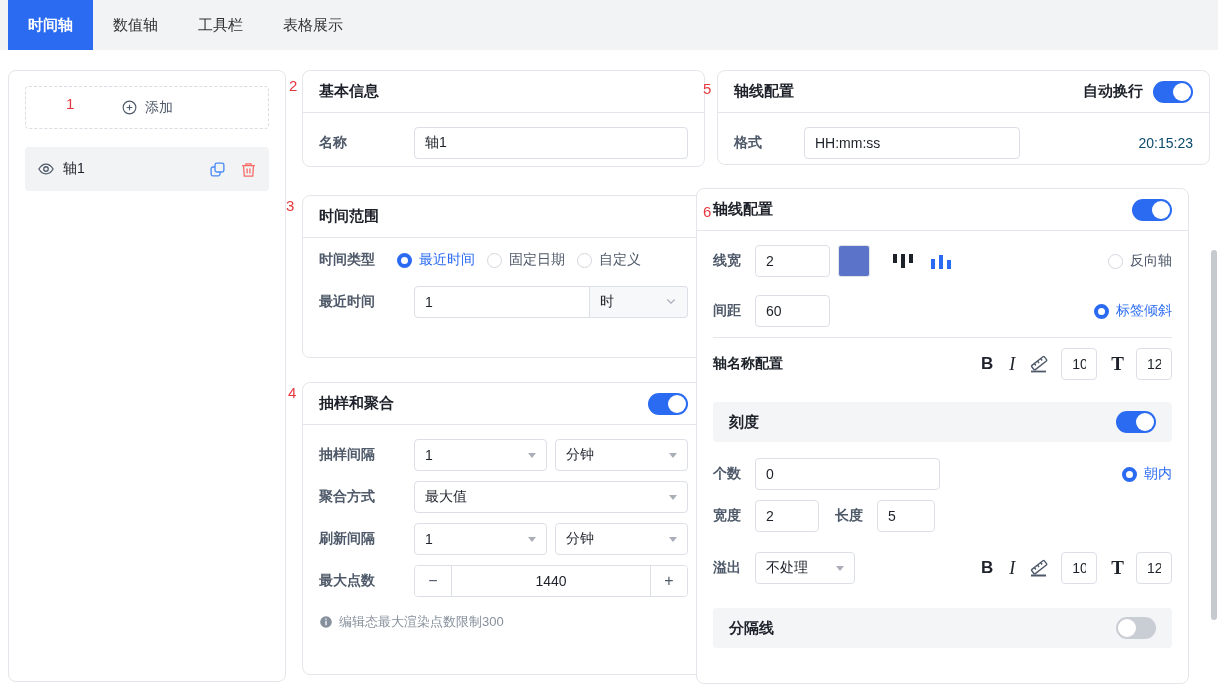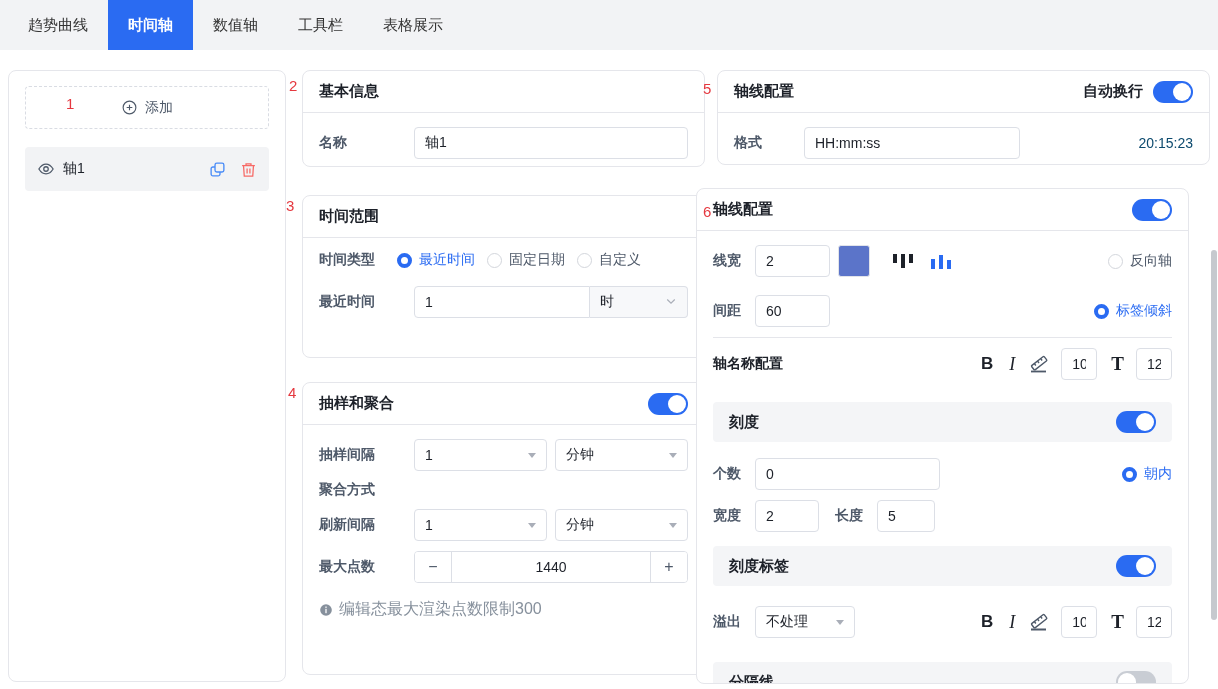--- a/index.html
+++ b/index.html
@@ -68,33 +68,32 @@
     display:flex; align-items:center; justify-content:center; color:#4e5969; cursor:pointer; gap:7px; }
   .axis-item { margin:18px 16px 0; height:44px; background:#f2f3f5; border-radius:4px;
     display:flex; align-items:center; padding:0 12px; }
   .axis-item .name { margin-left:8px; color:#1d2129; }
   .axis-item .spacer { flex:1; }
   .icon-btn { display:flex; align-items:center; cursor:pointer; margin-left:14px; }
 
   .swatch { width:32px; height:32px; border-radius:3px; background:#5b74c9; border:1px solid #e2e4ea;
     margin-left:8px; flex:none; cursor:pointer; }
   .annot { position:absolute; color:#e5383f; font-size:15px; font-weight:400; z-index:5; }
-  .info-row { display:flex; align-items:center; gap:6px; color:#86909c; font-size:16px; }
+  .info-row { display:flex; align-items:center; gap:6px; color:#86909c; font-size:13px; }
   .preview { margin-left:auto; color:#0c4a6e; }
   .sep { border-top:1px solid #e5e6eb; }
   .scroll-thumb { position:absolute; right:1px; top:250px; width:6px; height:370px;
     border-radius:3px; background:#c6c9ce; }
 </style>
 </head>
 <body>
 
 <div class="stage">
 
   <div class="tabbar">
-    <div class="tab">趋势曲线</div>
     <div class="tab active">时间轴</div>
     <div class="tab">数值轴</div>
     <div class="tab">工具栏</div>
     <div class="tab">表格展示</div>
   </div>
 
   <span class="annot" style="left:66px;top:95px;">1</span>
   <span class="annot" style="left:289px;top:77px;">2</span>
   <span class="annot" style="left:286px;top:197px;">3</span>
   <span class="annot" style="left:288px;top:384px;">4</span>
@@ -191,20 +190,24 @@
           <span class="val">1</span>
           <span class="caret"></span>
         </div>
         <div class="selectbox" style="flex:1;">
           <span class="val">分钟</span>
           <span class="caret"></span>
         </div>
       </div>
       <div class="row" style="margin-top:10px;">
         <span class="lbl" style="width:95px;">聚合方式</span>
+        <div class="selectbox" style="flex:1;">
+          <span class="val">最大值</span>
+          <span class="caret"></span>
+        </div>
       </div>
       <div class="row" style="margin-top:10px;gap:8px;">
         <span class="lbl" style="width:87px;">刷新间隔</span>
         <div class="selectbox" style="flex:1;">
           <span class="val">1</span>
           <span class="caret"></span>
         </div>
         <div class="selectbox" style="flex:1;">
           <span class="val">分钟</span>
           <span class="caret"></span>
@@ -319,25 +322,20 @@
         <span class="radio checked" style="margin-left:auto;"></span>
         <span class="radio-lbl on">朝内</span>
       </div>
       <div class="row" style="margin-top:10px;">
         <span class="lbl">宽度</span>
         <input class="input" style="width: 64px; margin-left: 14px;" value="2">
         <span class="lbl" style="margin-left:16px;">长度</span>
         <input class="input" style="width: 58px; margin-left: 14px;" value="5">
       </div>
 
-      <div class="gray-bar" style="margin-top:14px;">
-        <span>刻度标签</span>
-        <span class="spacer"></span>
-        <span class="toggle"></span>
-      </div>
       <div class="row" style="margin-top:20px;">
         <span class="lbl">溢出</span>
         <div class="selectbox" style="width:100px;margin-left:14px;">
           <span class="val">不处理</span>
           <span class="caret"></span>
         </div>
         <span class="fontgrp">
           <span class="fg-b">B</span>
           <span class="fg-i">I</span>
           <span class="fg-r">

